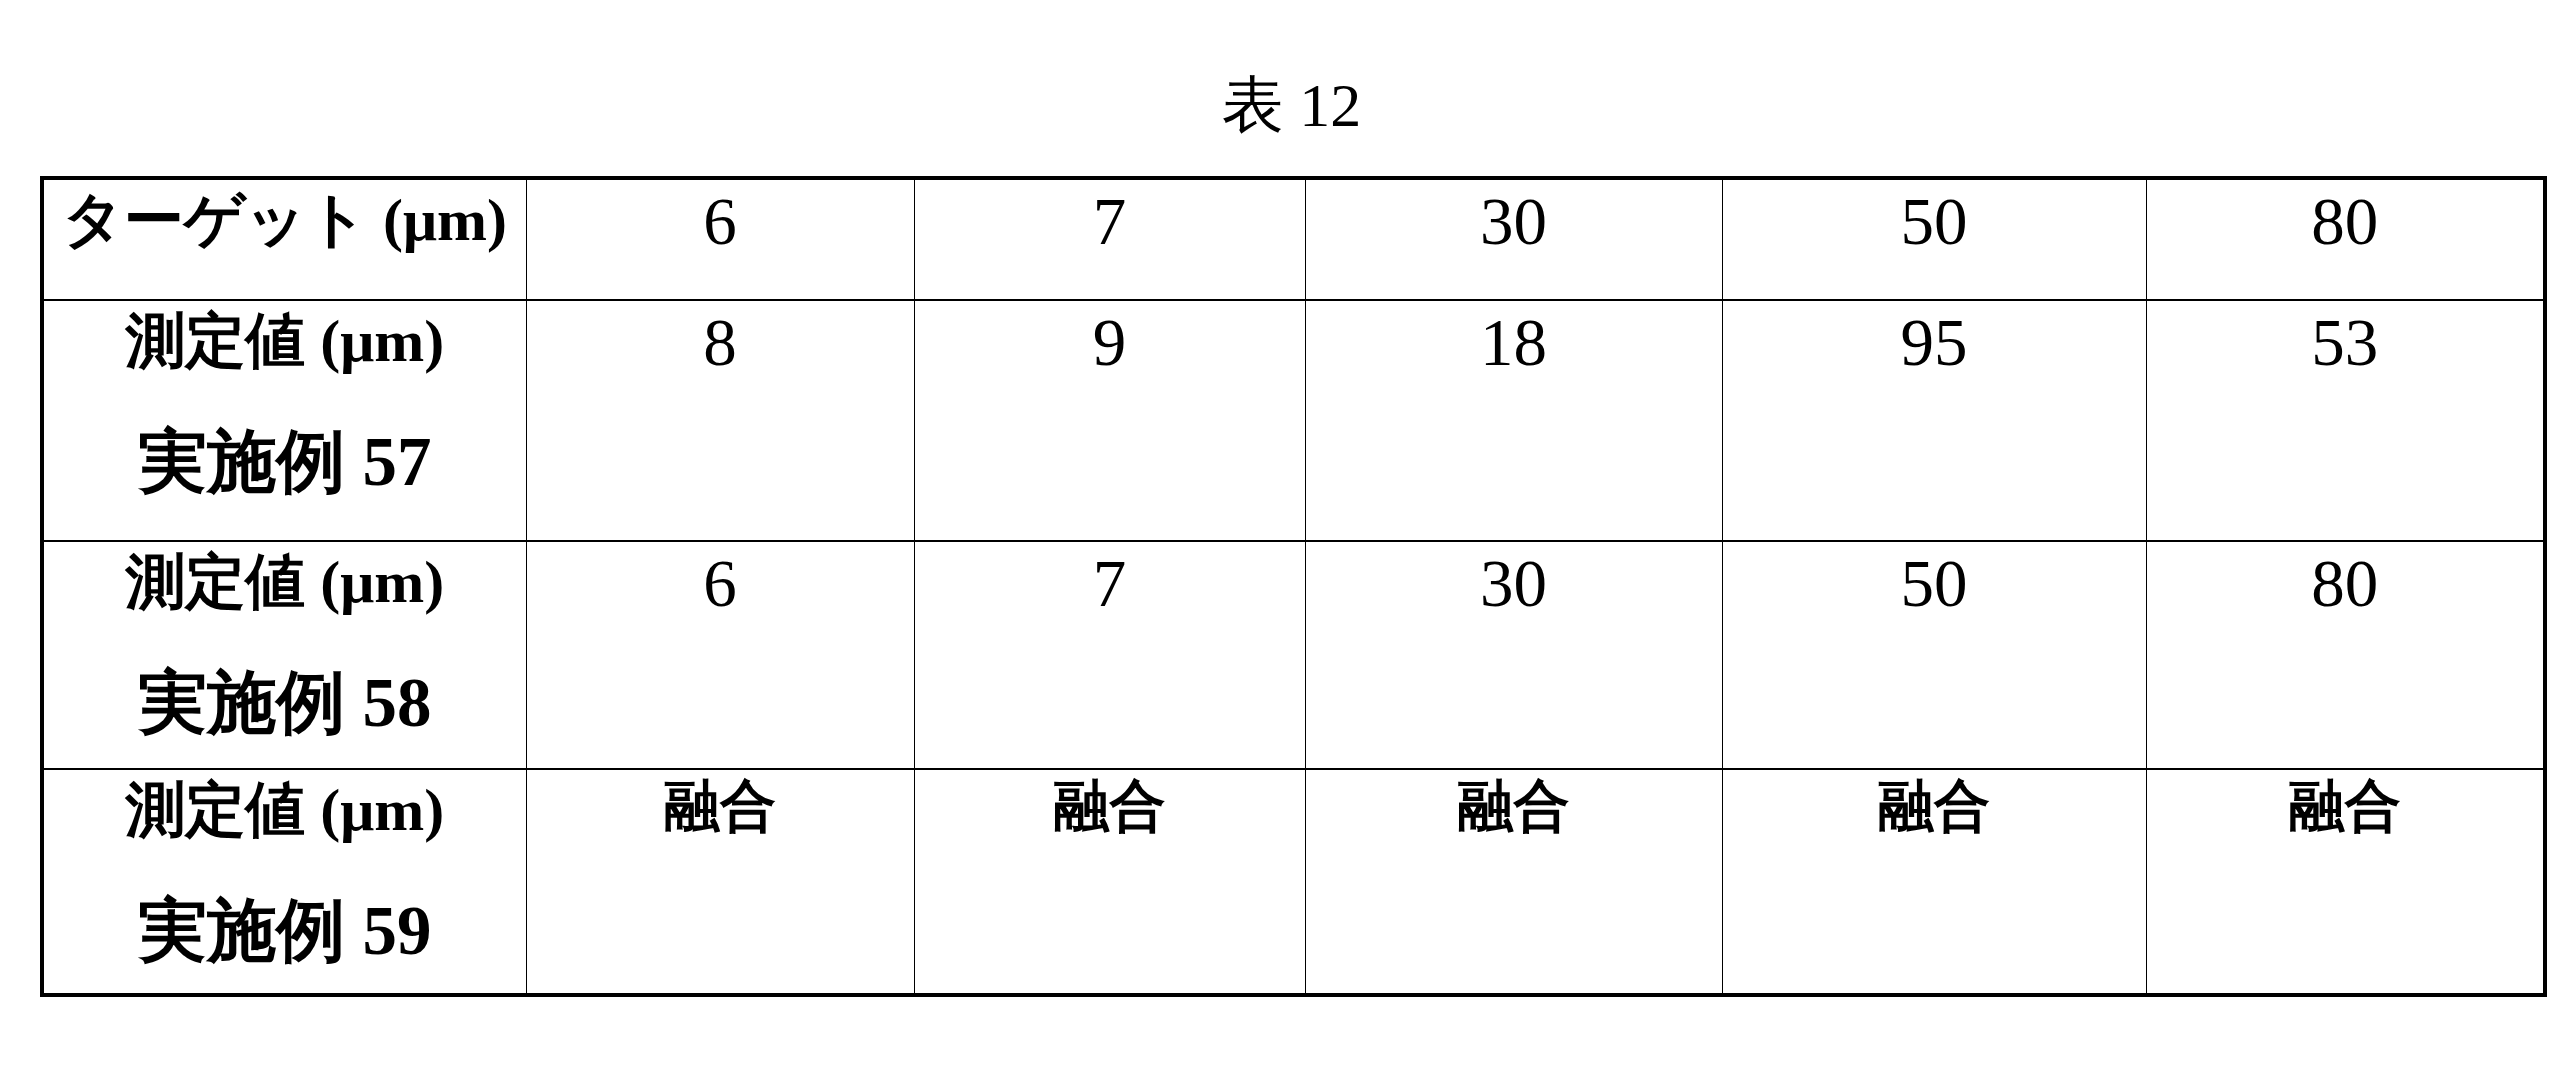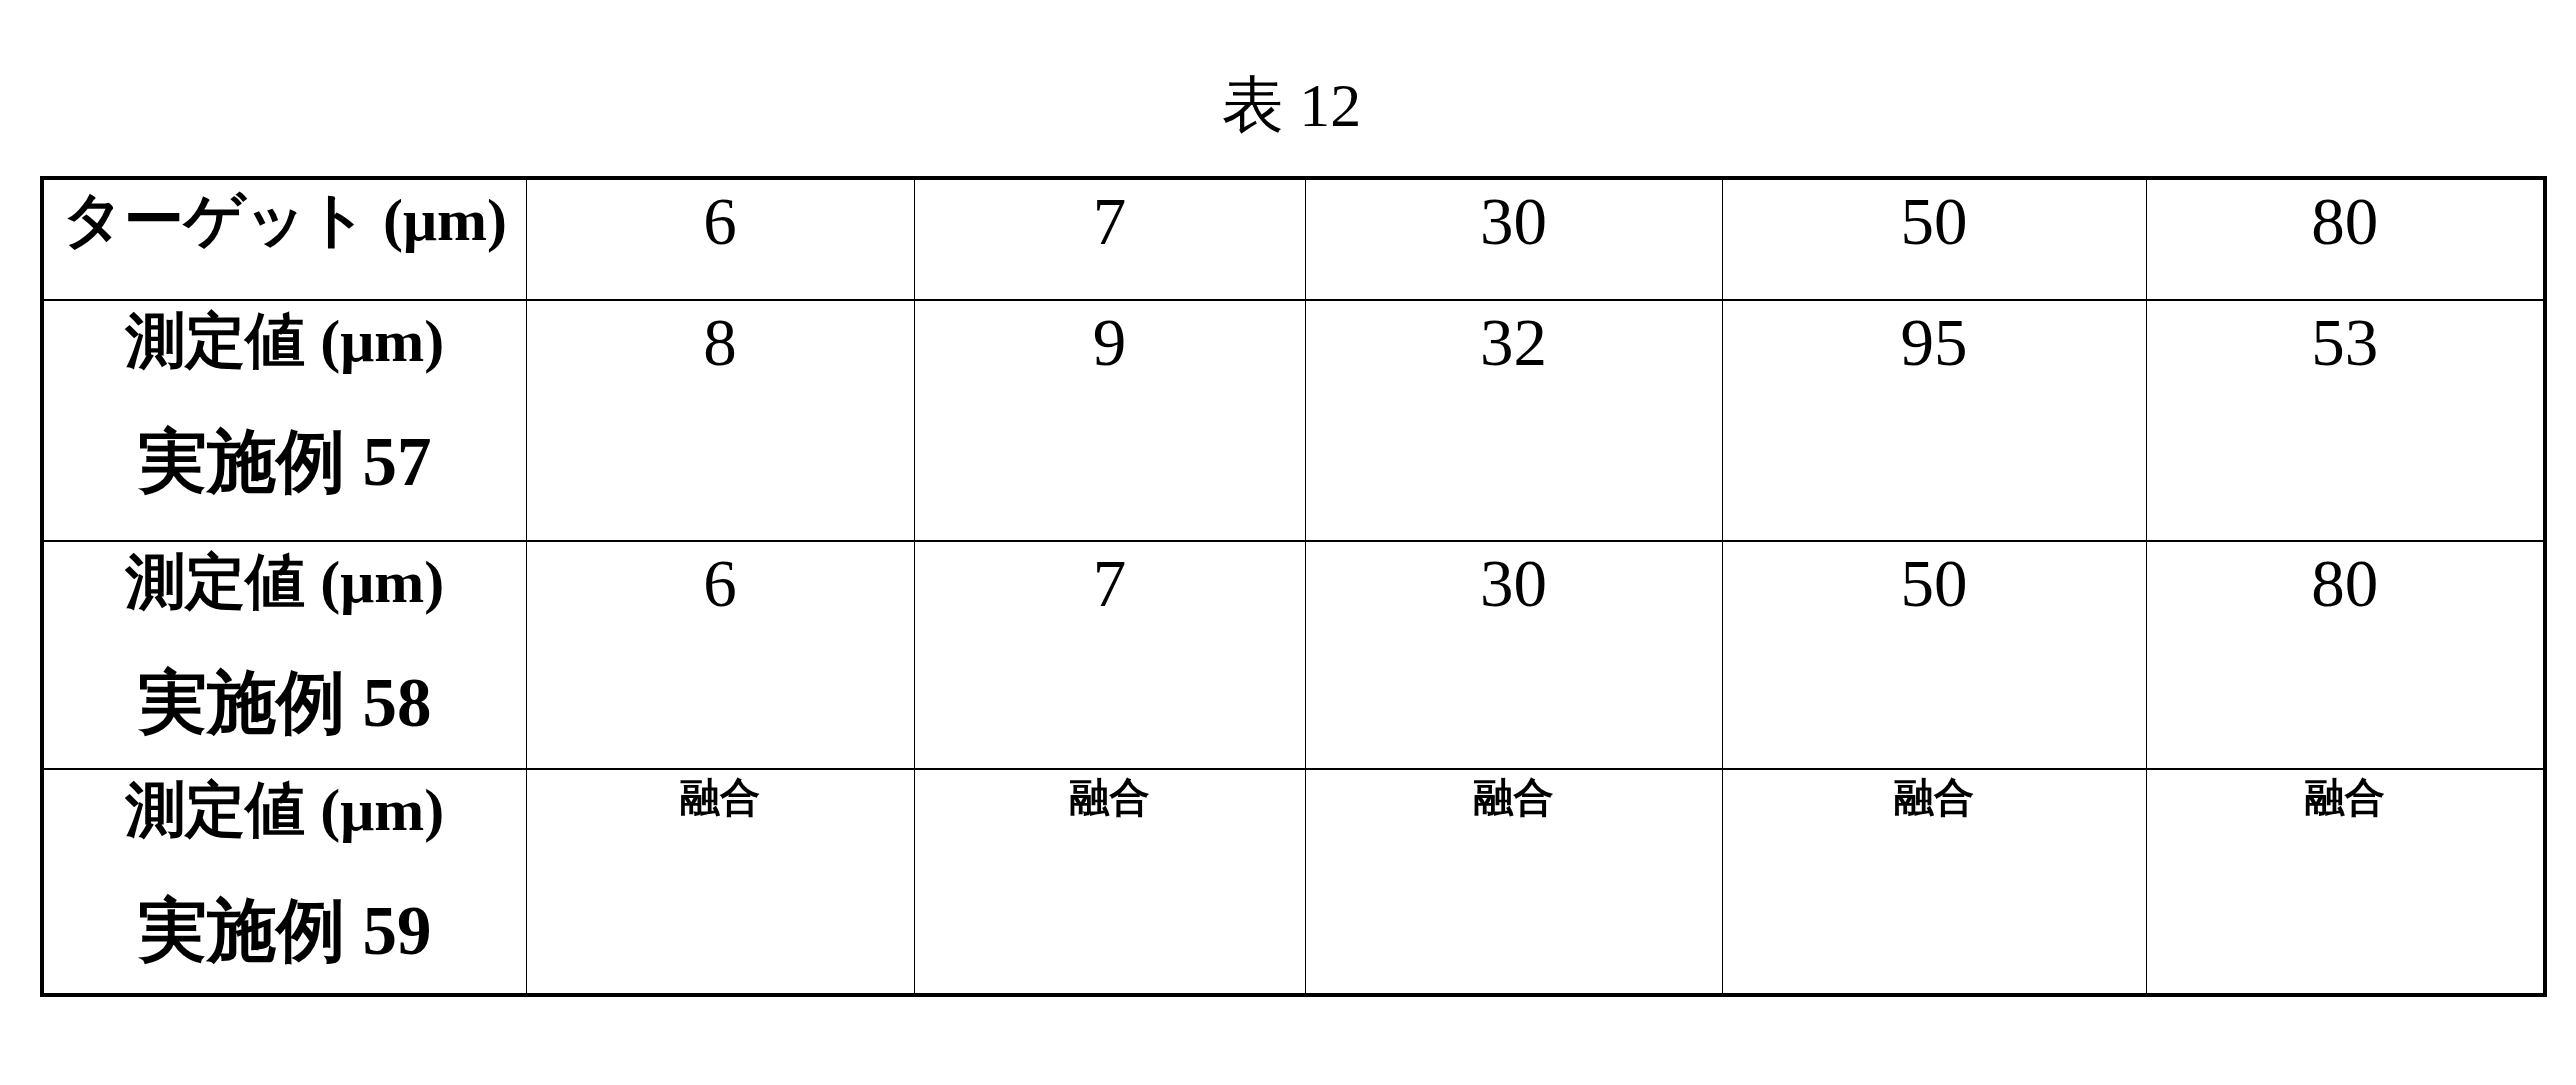--- a/index.html
+++ b/index.html
@@ -63,21 +63,21 @@
     white-space: pre;
   }
   .cell-num {
     font-size: 67px;
     line-height: 1.0;
     font-weight: normal;
     white-space: pre;
   }
   .cell-num.bold-val {
     font-weight: bold;
-    font-size: 40px;
+    font-size: 56px;
   }
 </style>
 </head>
 <body>
 
 <div class="page">
 
   <div class="doc-title">表 12</div>
 
   <table class="data-table">
@@ -117,21 +117,21 @@
         <div class="cell-label">測定値 (μm)</div>
         <div class="label-line2">実施例 57</div>
       </td>
       <td>
             <div class="cell-num">8</div>
           </td>
       <td>
             <div class="cell-num">9</div>
           </td>
       <td>
-            <div class="cell-num">32</div>
+            <div class="cell-num">18</div>
           </td>
       <td>
             <div class="cell-num">95</div>
           </td>
       <td>
             <div class="cell-num">53</div>
           </td>
     </tr>
 
     <tr class="row-body2">

